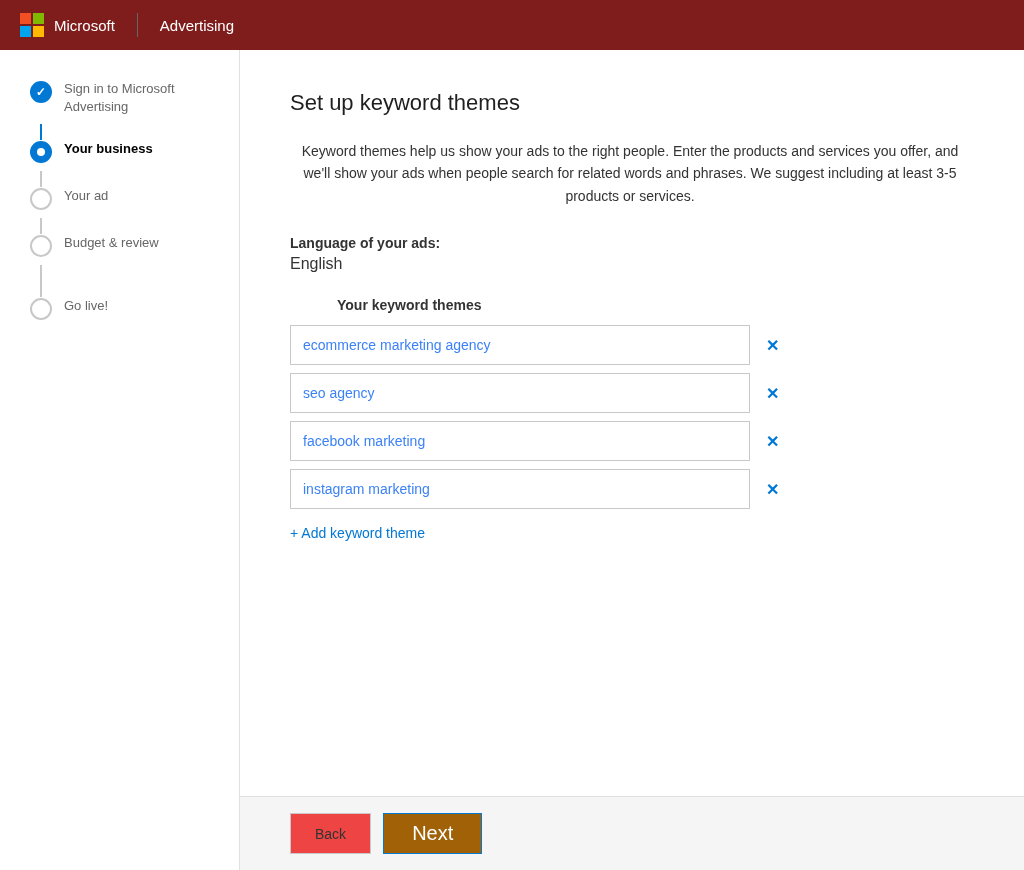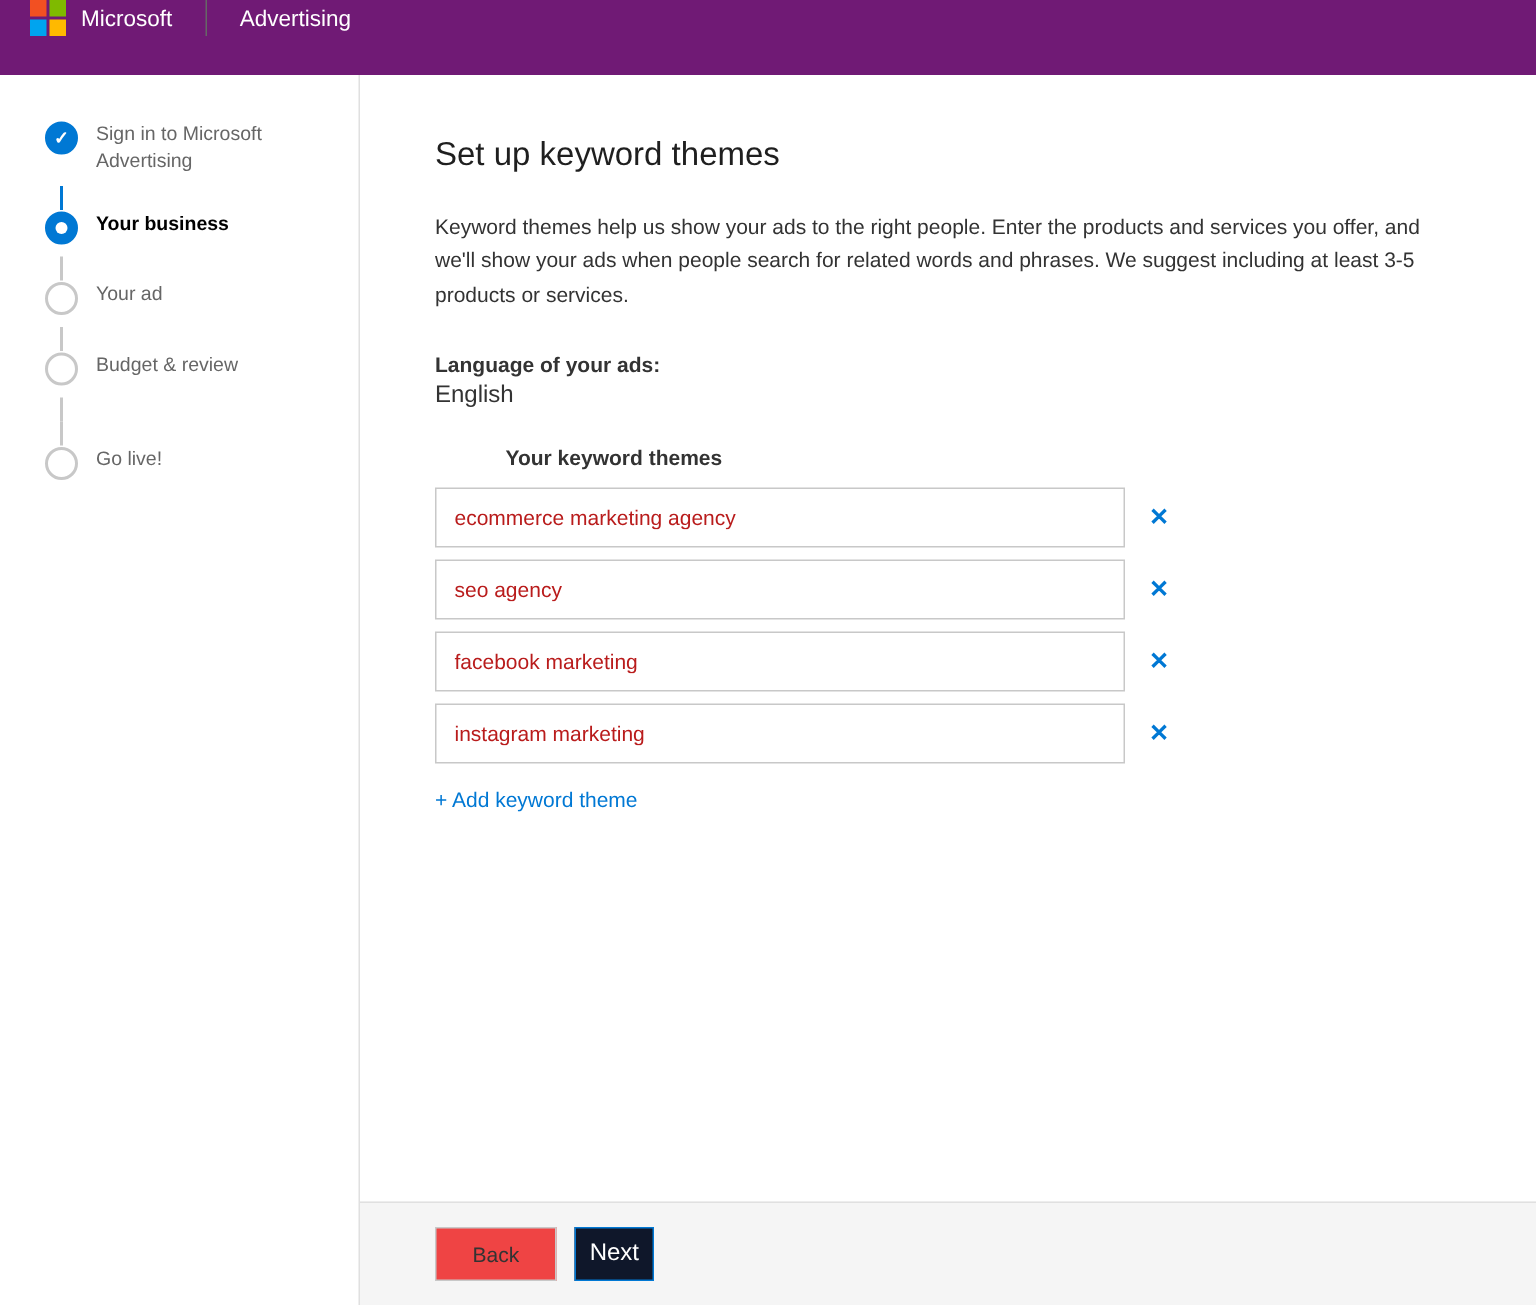--- a/index.html
+++ b/index.html
@@ -1,23 +1,23 @@
 <!DOCTYPE html>
 <html><head>
   <meta charset="utf-8">
   <style>
     * { box-sizing: border-box; margin: 0; padding: 0; }
     body { font-family: 'Segoe UI', Arial, sans-serif; background: #f5f5f5; height: 870px; display: flex; flex-direction: column; }
 
     
     .header {
-      background: #701a75;
+      background: #7f1d1d;
       height: 50px;
       display: flex;
-      align-items: flex-start;
+      align-items: center;
       padding: 0 20px;
       flex-shrink: 0;
     }
     .header-logo {
       display: flex;
       align-items: center;
       gap: 10px;
     }
     .ms-logo {
       width: 24px;
@@ -137,20 +137,21 @@
       font-weight: 400;
       color: #1f1f1f;
       margin-bottom: 24px;
     }
     .description {
       font-size: 14px;
       color: #333;
       line-height: 1.6;
       max-width: 680px;
       margin-bottom: 28px;
+      text-align: center;
     }
     .section-label {
       font-size: 14px;
       color: #333;
       font-weight: 600;
       margin-bottom: 4px;
     }
     .section-value {
       font-size: 16px;
       color: #333;
@@ -169,21 +170,21 @@
       gap: 8px;
       margin-bottom: 8px;
     }
     .keyword-input {
       flex: 1;
       max-width: 460px;
       height: 40px;
       border: 1px solid #c8c8c8;
       padding: 0 12px;
       font-size: 14px;
-      color: #b91c1c;
+      color: #3b82f6;
       outline: none;
       font-family: inherit;
     }
     .remove-btn {
       background: none;
       border: none;
       cursor: pointer;
       color: #0078d4;
       font-size: 16px;
       font-weight: bold;
@@ -217,25 +218,25 @@
     .btn-back {
       background: #ef4444;
       border: 1px solid #c8c8c8;
       color: #333;
       padding: 8px 24px;
       font-size: 14px;
       cursor: pointer;
       font-family: inherit;
     }
     .btn-next {
-      background: #0f172a;
+      background: #a16207;
       border: 1px solid #0078d4;
       color: #ffffff;
-      padding: 8px 9px;
-      font-size: 16px;
+      padding: 8px 28px;
+      font-size: 20px;
       cursor: pointer;
       font-family: inherit;
     }
 
     .sidebar-step-group {
       display: flex;
       flex-direction: column;
     }
     .connector-line {
       width: 2px;

